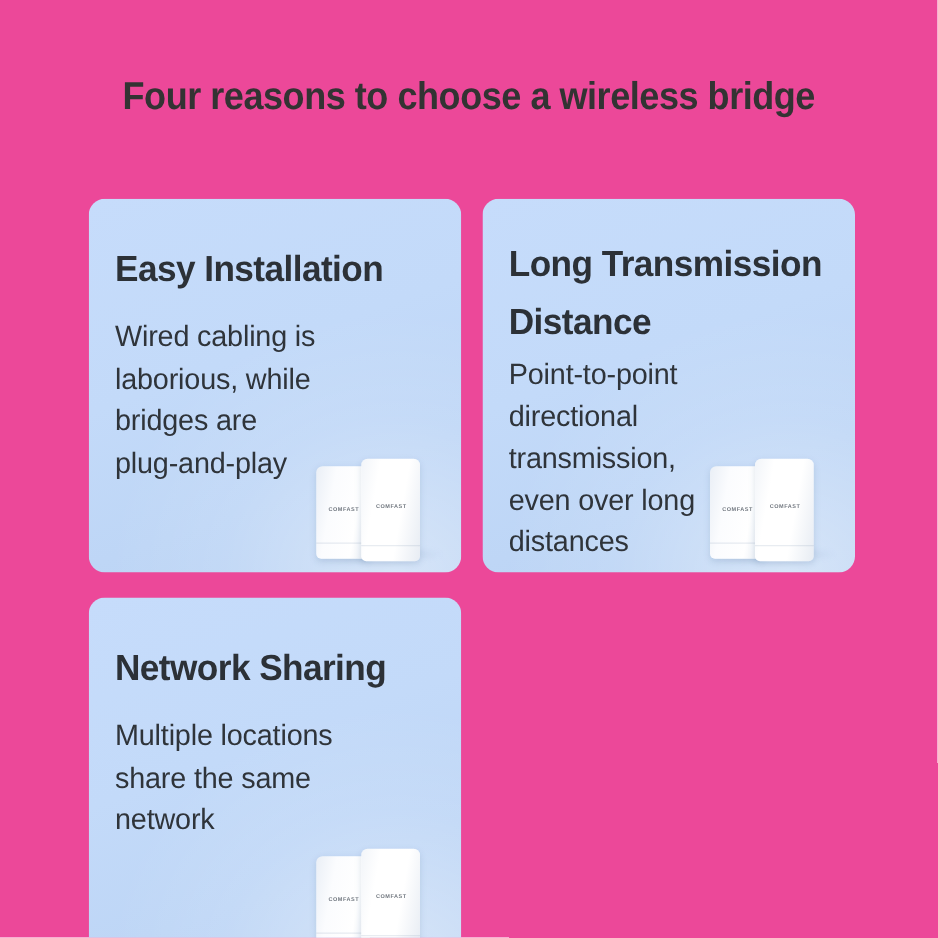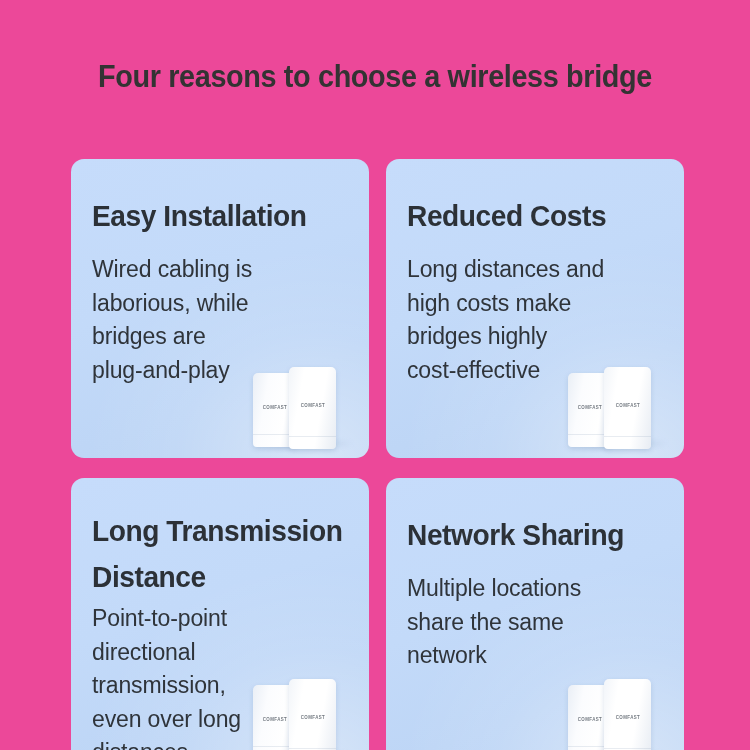--- a/index.html
+++ b/index.html
@@ -189,40 +189,20 @@
           <span class="unit-logo">COMFAST</span>
           <span class="unit-seam"></span>
         </div>
         <div class="unit unit--front">
           <span class="unit-logo">COMFAST</span>
           <span class="unit-seam"></span>
         </div>
       </div>
     </div>
 
-    <div class="card card--gap">
-      <div class="card-body">
-        <h2 class="card-heading">Reduced Costs</h2>
-        <p class="card-text">Long distances and
-high costs make
-bridges highly
-cost-effective</p>
-      </div>
-      <div class="device-art">
-        <div class="device-shadow"></div>
-        <div class="unit unit--back">
-          <span class="unit-logo">COMFAST</span>
-          <span class="unit-seam"></span>
-        </div>
-        <div class="unit unit--front">
-          <span class="unit-logo">COMFAST</span>
-          <span class="unit-seam"></span>
-        </div>
-      </div>
-    </div>
 
     <div class="card card--tight">
       <div class="card-body">
         <h2 class="card-heading">Long Transmission Distance</h2>
         <p class="card-text">Point-to-point
 directional
 transmission,
 even over long
 distances</p>
       </div>

